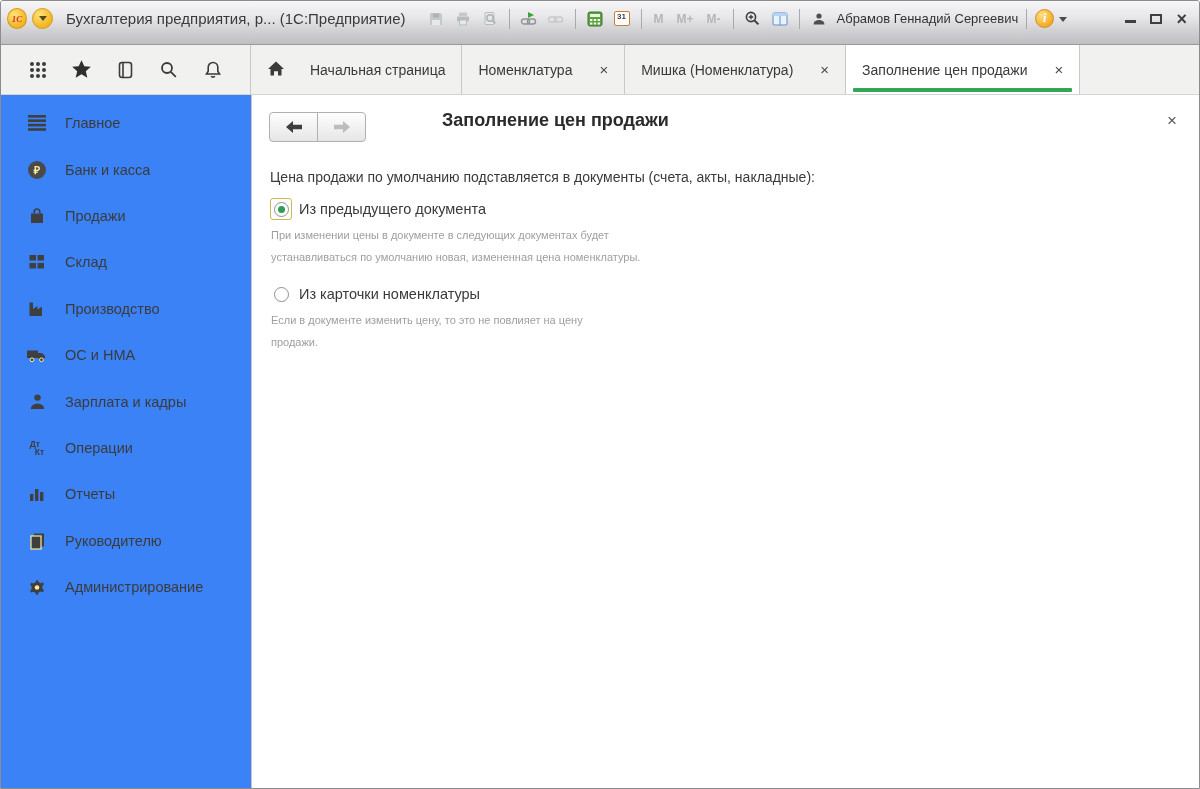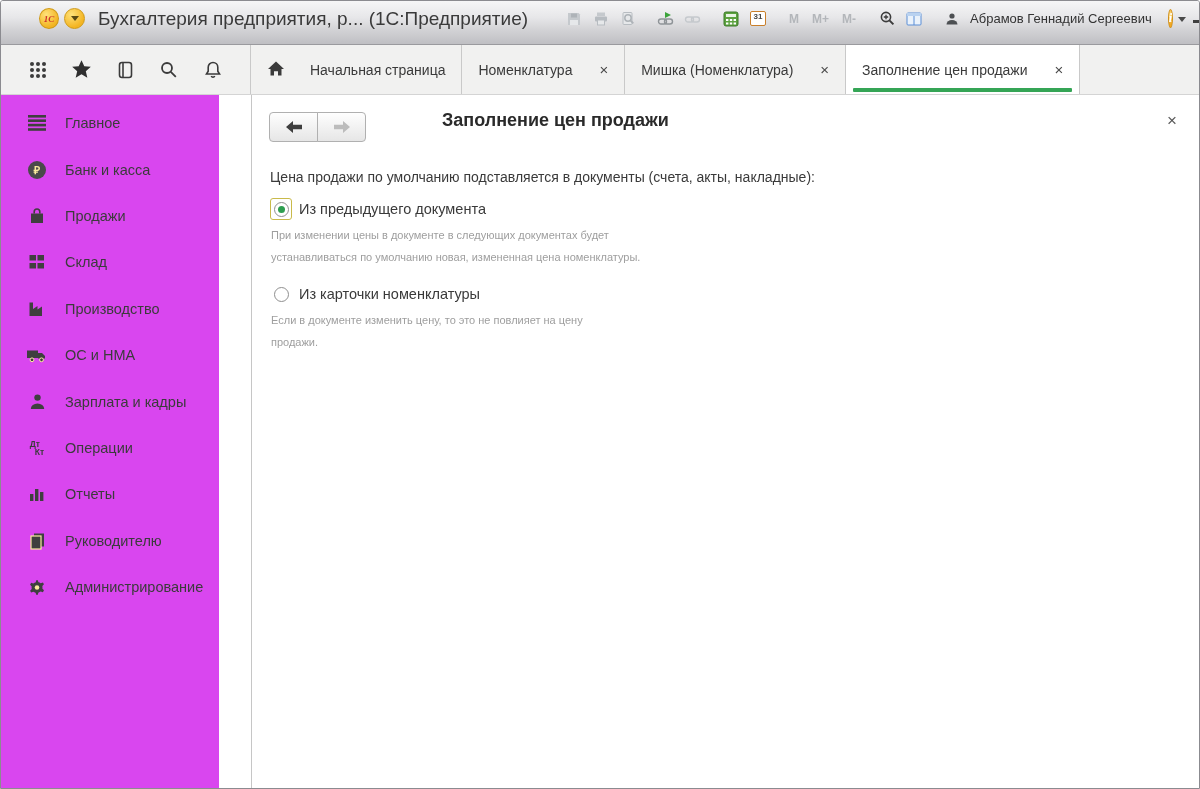--- a/index.html
+++ b/index.html
@@ -7,25 +7,25 @@
   .window{ position:relative; width:1200px; height:789px; border:1px solid #8b8b90;
            border-radius:3px 3px 0 0; overflow:hidden; background:#fff; }
 
   
   .titlebar{ position:absolute; top:0; left:0; right:0; height:44px;
     background:linear-gradient(#f6f6f7 0%, #e7e7e9 38%, #d2d2d5 68%, #bfbfc3 100%);
     border-bottom:1px solid #9a9a9e; }
   .tb-row{ display:flex; align-items:center; height:32px; padding:3px 8px 0 6px; gap:5px; }
   .tb-sep{ width:1px; height:20px; background:#a9a9ad; margin:0 3px; }
   .tb-btn{ width:22px; height:20px; display:flex; align-items:center; justify-content:center; flex:none; }
-  .tb-title{ font-size:19px; color:#3a3a3a; margin:0 30px 0 8px; white-space:nowrap; }
+  .tb-title{ font-size:15px; color:#3a3a3a; margin:0 14px 0 8px; white-space:nowrap; }
   .logo-circle{ width:20px; height:21px; border-radius:50%; border:1px solid #d09a16;
     background:radial-gradient(circle at 35% 30%, #ffe27a, #f3b422 70%);
     display:flex; align-items:center; justify-content:center;
-    font:italic 700 9px "Liberation Serif", serif; color:#cf3227; flex:none;margin-left:32px; }
+    font:italic 700 9px "Liberation Serif", serif; color:#cf3227; flex:none; }
   .menu-circle{ width:21px; height:21px; border-radius:50%; border:1px solid #d09a16;
     background:radial-gradient(circle at 35% 30%, #ffe27a, #f3b422 70%);
     display:flex; align-items:center; justify-content:center; flex:none; }
   .caret-down{ width:0; height:0; border:4px solid transparent; border-top:5px solid #5a4a12; margin-top:4px; }
   .mem-label{ font-size:12px; font-weight:700; color:#b3b6ba; padding:0 4px; }
   .cal{ width:16px; height:15px; border:1px solid #c97f2b; border-radius:2px; background:#fff; overflow:hidden; }
   .cal-top{ height:4px; background:#e2882f; }
   .cal-day{ display:block; text-align:center; line-height:9px; font-size:8px; font-weight:700; color:#444; }
   .user-name{ font-size:13px; color:#333; white-space:nowrap; margin-left:2px; }
   .info-circle{ width:19px; height:19px; border-radius:50%; border:1px solid #cf8f1a;
@@ -45,21 +45,21 @@
     padding:0 6px; border-right:1px solid #c9c9c9; }
   .p-icon{ width:26px; height:26px; display:flex; align-items:center; justify-content:center; cursor:pointer; }
   .tab{ display:flex; align-items:center; gap:25px; padding:0 16px; border-right:1px solid #c9c9c9;
     font-size:14px; color:#3a3a3a; cursor:pointer; position:relative; white-space:nowrap; }
   .tab .tab-close{ font-size:15px; color:#4a4a4a; margin-left:2px; cursor:pointer; }
   .tab.active{ background:#fff; }
   .tab.active::after{ content:""; position:absolute; left:7px; right:7px; bottom:2px; height:4px;
     background:#35a556; border-radius:1px; }
 
   
-  .sidebar{ position:absolute; top:94px; left:0; width:218px; bottom:0; background:#d946ef; padding-top:5px; }
+  .sidebar{ position:absolute; top:94px; left:0; width:250px; bottom:0; background:#3b82f6; padding-top:5px; }
   .side-item{ display:flex; align-items:center; height:46.4px; padding-left:24px; cursor:pointer; }
   .side-icon{ width:24px; height:22px; margin-right:16px; display:flex; align-items:center; justify-content:center; flex:none; }
   .side-label{ font-size:14.5px; color:#3b3b3b; }
   .ruble-circle{ width:18px; height:18px; border-radius:50%; background:#4a4a4a; color:#fbec9e;
     display:flex; align-items:center; justify-content:center; font-size:11px; font-weight:700; }
   .dtkt{ font-size:8.5px; font-weight:700; color:#3b3b3b; line-height:8px; }
   .dtkt .kt{ display:block; margin-left:5px; }
 
   
   .content{ position:absolute; top:94px; left:250px; right:0; bottom:0; background:#fff;

